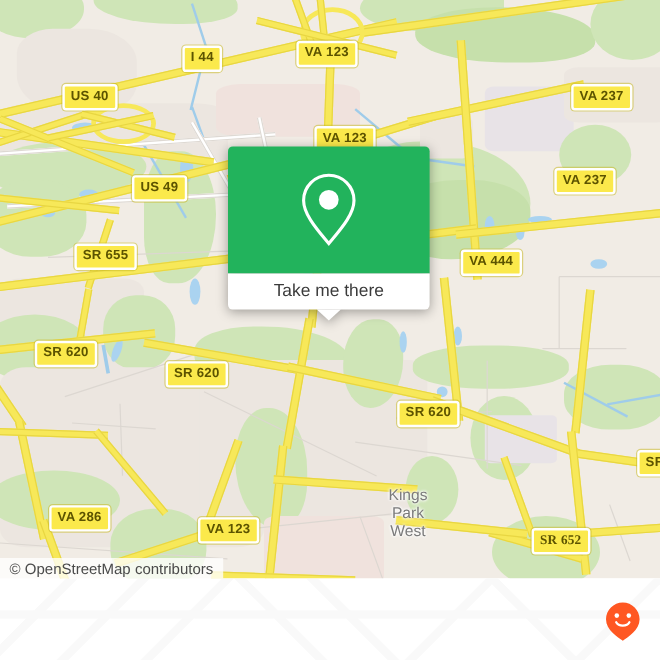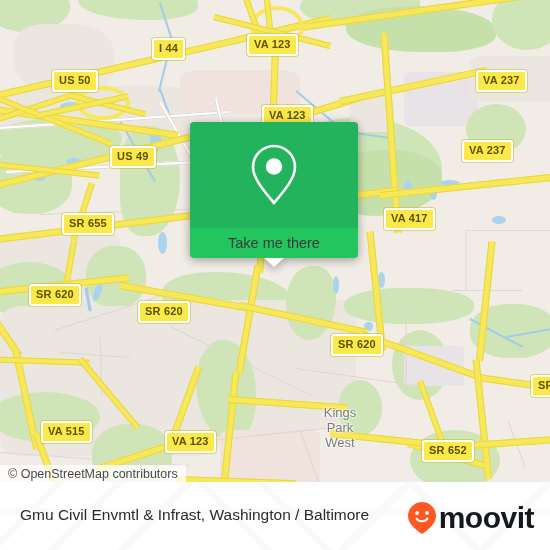--- a/index.html
+++ b/index.html
@@ -95,21 +95,21 @@
   #popup-head {
     height: 106px;
     background: #22b35c;
     border-radius: 4px 4px 0 0;
     display: flex;
     align-items: center;
     justify-content: center;
   }
   #popup-foot {
     height: 30px;
-    background: #22c55e;
+    background: #ffffff;
     border-radius: 0 0 4px 4px;
     display: flex;
     align-items: center;
     justify-content: center;
     position: relative;
   }
   #popup-foot-label {
     color: #3b3b3b;
     font-size: 14.5px;
   }
@@ -327,35 +327,35 @@
     </div>
 
     <div class="layer">
       <div class="place-label" style="left:310px; top:405px; width:60px;">Kings
 Park
 West</div>
     </div>
 
     <div class="layer">
       <div class="shield" style="left:152px; top:38px;">I 44</div>
-      <div class="shield" style="left:52px;  top:70px;">US 50</div>
+      <div class="shield" style="left:52px;  top:70px;">US 40</div>
       <div class="shield" style="left:247px; top:34px;">VA 123</div>
       <div class="shield" style="left:476px; top:70px;">VA 237</div>
       <div class="shield" style="left:262px; top:105px;">VA 123</div>
       <div class="shield" style="left:462px; top:140px;">VA 237</div>
       <div class="shield" style="left:110px; top:146px;">US 49</div>
-      <div class="shield" style="left:62px;  top:213px;">SR 655</div>
-      <div class="shield" style="left:384px; top:208px;">VA 417</div>
+      <div class="shield" style="left:62px;  top:203px;">SR 655</div>
+      <div class="shield" style="left:384px; top:208px;">VA 444</div>
       <div class="shield" style="left:29px;  top:284px;">SR 620</div>
       <div class="shield" style="left:138px; top:301px;">SR 620</div>
       <div class="shield" style="left:331px; top:334px;">SR 620</div>
       <div class="shield" style="left:531px; top:375px;">SR</div>
-      <div class="shield" style="left:41px;  top:421px;">VA 515</div>
+      <div class="shield" style="left:41px;  top:421px;">VA 286</div>
       <div class="shield" style="left:165px; top:431px;">VA 123</div>
-      <div class="shield" style="left:422px; top:440px;">SR 652</div>
+      <div class="shield" style="left:443px; top:440px;font-family:Liberation Serif, serif;">SR 652</div>
     </div>
 
     <div id="popup">
       <div id="popup-head">
         <svg width="58" height="66" viewBox="0 0 58 66">
           <path d="M29 4 C17.4 4 8 13.4 8 25 C8 37 20 50 29 61 C38 50 50 37 50 25 C50 13.4 40.6 4 29 4 Z" fill="none" stroke="#ffffff" stroke-width="2.6"></path>
           <circle cx="29" cy="24.5" r="8.2" fill="#ffffff"></circle>
         </svg>
       </div>
       <div id="popup-foot">
@@ -374,25 +374,23 @@
         <path d="M40 80 L130 -10"></path>
         <path d="M110 80 L200 -10"></path>
         <path d="M190 -10 L280 80"></path>
         <path d="M250 -10 L340 80"></path>
         <path d="M330 80 L420 -10"></path>
         <path d="M400 -10 L490 80"></path>
         <path d="M470 80 L560 -10"></path>
         <path d="M-20 30 L560 30"></path>
       </g>
     </svg>
-    <div id="footer-text">Gmu Civil Envmtl &amp; Infrast, Washington / Baltimore</div>
     <div id="brand">
       <svg width="30" height="34" viewBox="0 0 30 34">
         <path d="M15 1 C7.3 1 1 7.3 1 15 C1 24 11 30 15 33 C19 30 29 24 29 15 C29 7.3 22.7 1 15 1 Z" fill="#ff5722"></path>
         <circle cx="10" cy="12" r="1.9" fill="#ffffff"></circle>
         <circle cx="20" cy="12" r="1.9" fill="#ffffff"></circle>
         <path d="M9.5 17.5 C11.5 21.2 18.5 21.2 20.5 17.5" fill="none" stroke="#ffffff" stroke-width="1.9" stroke-linecap="round"></path>
       </svg>
-      <span id="brand-wordmark">moovit</span>
     </div>
   </div>
 
 </div>
 
 </body></html>

